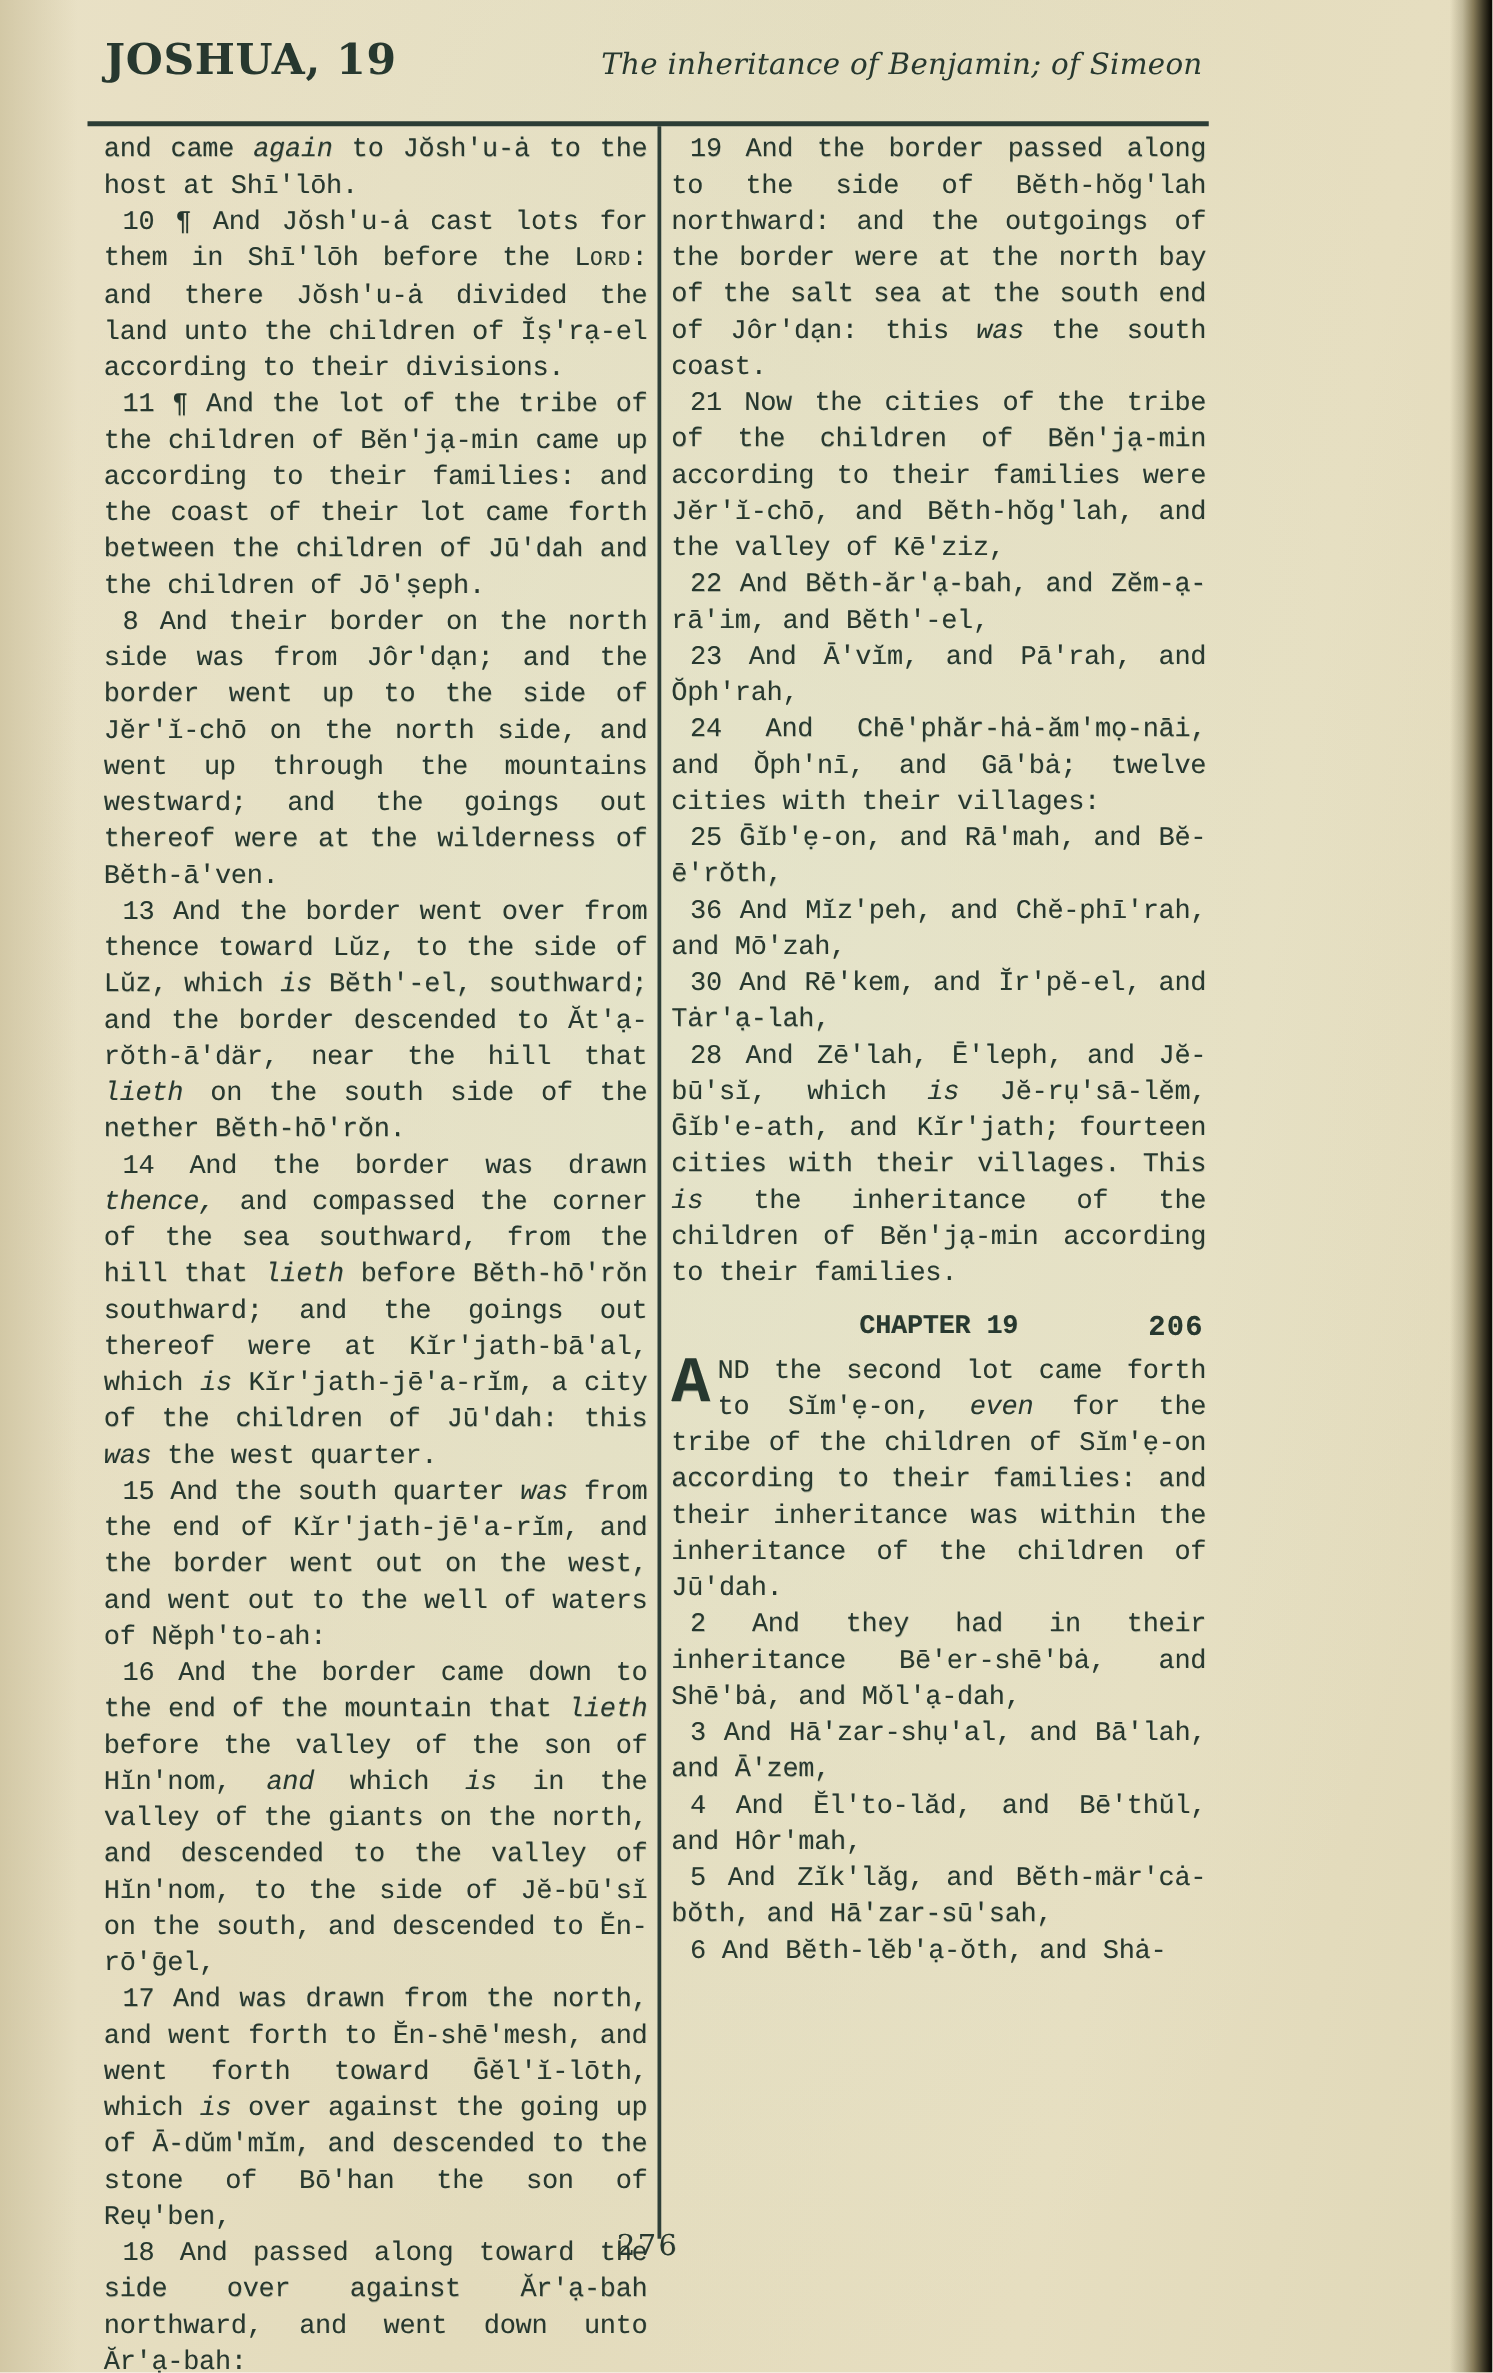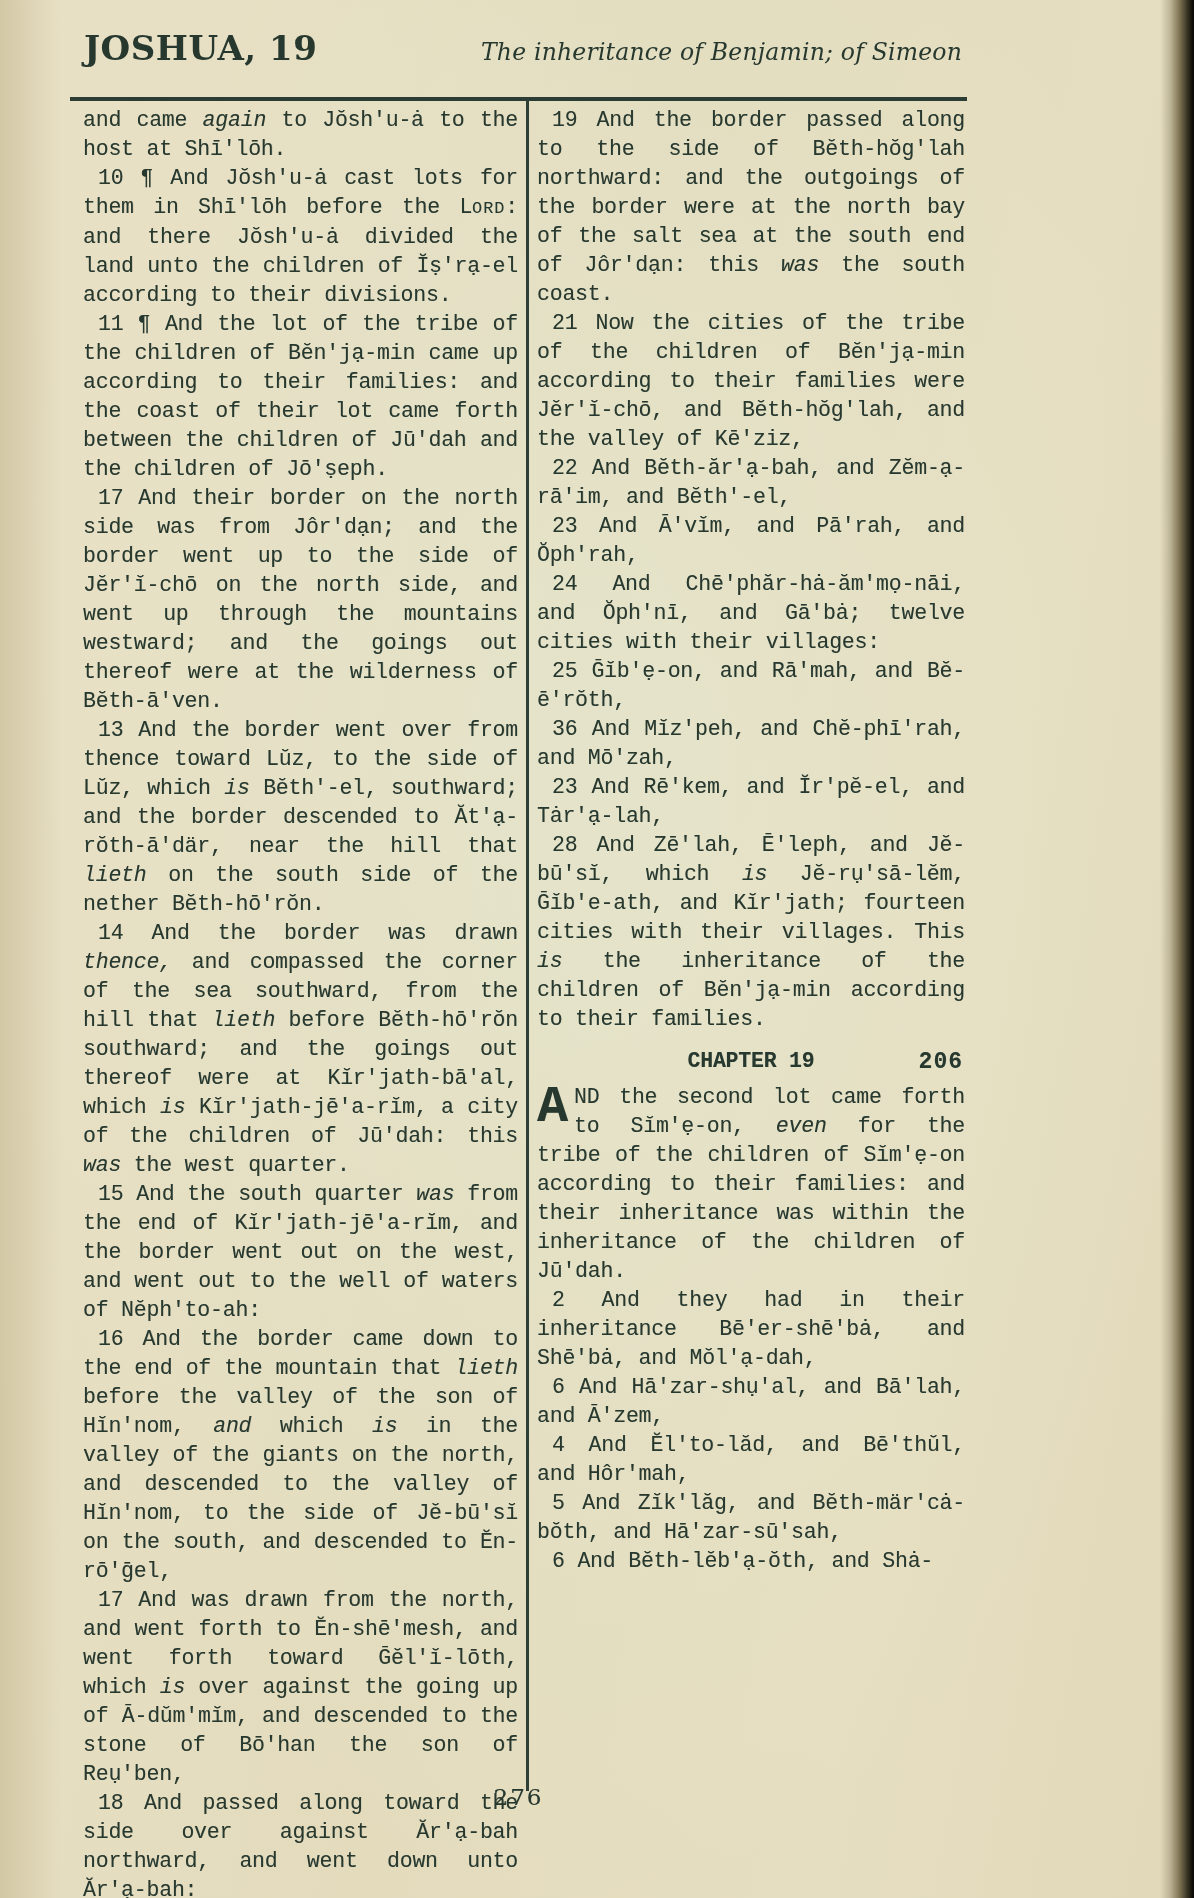--- a/index.html
+++ b/index.html
@@ -78,43 +78,43 @@
     <span class="rh-left">JOSHUA, 19</span>
     <span class="rh-right">The inheritance of Benjamin; of Simeon</span>
   </div>
 
   <div class="head-rule"></div>
 
   <div class="col col-left" id="col-left">
       <p class="cont">and came <i>again</i> to Jŏsh′u-ȧ to the host at Shī′lōh.</p>
       <p class="verse">10 ¶ And Jŏsh′u-ȧ cast lots for them in Shī′lōh before the L<span class="sc">ORD</span>: and there Jŏsh′u-ȧ divided the land unto the children of Ĭṣ′rạ-el according to their divisions.</p>
       <p class="verse">11 ¶ And the lot of the tribe of the children of Bĕn′jạ-min came up according to their families: and the coast of their lot came forth between the children of Jū′dah and the children of Jō′ṣeph.</p>
-      <p class="verse">17 And their border on the north side was from Jôr′dạn; and the border went up to the side of Jĕr′ĭ-chō on the north side, and went up through the mountains westward; and the goings out thereof were at the wilderness of Bĕth-ā′ven.</p>
+      <p class="verse">8 And their border on the north side was from Jôr′dạn; and the border went up to the side of Jĕr′ĭ-chō on the north side, and went up through the mountains westward; and the goings out thereof were at the wilderness of Bĕth-ā′ven.</p>
       <p class="verse">13 And the border went over from thence toward Lŭz, to the side of Lŭz, which <i>is</i> Bĕth′-el, southward; and the border descended to Ăt′ạ-rŏth-ā′där, near the hill that <i>lieth</i> on the south side of the nether Bĕth-hō′rŏn.</p>
       <p class="verse">14 And the border was drawn <i>thence,</i> and compassed the corner of the sea southward, from the hill that <i>lieth</i> before Bĕth-hō′rŏn southward; and the goings out thereof were at Kĭr′jath-bā′al, which <i>is</i> Kĭr′jath-jē′a-rĭm, a city of the children of Jū′dah: this <i>was</i> the west quarter.</p>
       <p class="verse">15 And the south quarter <i>was</i> from the end of Kĭr′jath-jē′a-rĭm, and the border went out on the west, and went out to the well of waters of Nĕph′to-ah:</p>
       <p class="verse">16 And the border came down to the end of the mountain that <i>lieth</i> before the valley of the son of Hĭn′nom, <i>and</i> which <i>is</i> in the valley of the giants on the north, and descended to the valley of Hĭn′nom, to the side of Jĕ-bū′sĭ on the south, and descended to Ĕn-rō′ḡel,</p>
       <p class="verse">17 And was drawn from the north, and went forth to Ĕn-shē′mesh, and went forth toward Ḡĕl′ĭ-lōth, which <i>is</i> over against the going up of Ā-dŭm′mĭm, and descended to the stone of Bō′han the son of Reụ′ben,</p>
       <p class="verse">18 And passed along toward the side over against Ăr′ạ-bah northward, and went down unto Ăr′ạ-bah:</p>
     </div>
   <div class="col-divider"></div>
   <div class="col col-right" id="col-right">
       <p class="verse">19 And the border passed along to the side of Bĕth-hŏg′lah northward: and the outgoings of the border were at the north bay of the salt sea at the south end of Jôr′dạn: this <i>was</i> the south coast.</p>
       <p class="verse">21 Now the cities of the tribe of the children of Bĕn′jạ-min according to their families were Jĕr′ĭ-chō, and Bĕth-hŏg′lah, and the valley of Kē′ziz,</p>
       <p class="verse">22 And Bĕth-ăr′ạ-bah, and Zĕm-ạ-rā′im, and Bĕth′-el,</p>
       <p class="verse">23 And Ā′vĭm, and Pā′rah, and Ŏph′rah,</p>
       <p class="verse">24 And Chē′phăr-hȧ-ăm′mọ-nāi, and Ŏph′nī, and Gā′bȧ; twelve cities with their villages:</p>
       <p class="verse">25 Ḡĭb′ẹ-on, and Rā′mah, and Bĕ-ē′rŏth,</p>
       <p class="verse">36 And Mĭz′peh, and Chĕ-phī′rah, and Mō′zah,</p>
-      <p class="verse">23 And Rē′kem, and Ĭr′pĕ-el, and Tȧr′ạ-lah,</p>
+      <p class="verse">30 And Rē′kem, and Ĭr′pĕ-el, and Tȧr′ạ-lah,</p>
       <p class="verse">28 And Zē′lah, Ē′leph, and Jĕ-bū′sĭ, which <i>is</i> Jĕ-rụ′sā-lĕm, Ḡĭb′e-ath, and Kĭr′jath; fourteen cities with their villages. This <i>is</i> the inheritance of the children of Bĕn′jạ-min according to their families.</p>
       <p class="chapter-heading"><span class="ch-title">CHAPTER 19</span><span class="ch-ref">206</span></p>
       <p class="dropcap">AND the second lot came forth to Sĭm′ẹ-on, <i>even</i> for the tribe of the children of Sĭm′ẹ-on according to their families: and their inheritance was within the inheritance of the children of Jū′dah.</p>
       <p class="verse">2 And they had in their inheritance Bē′er-shē′bȧ, and Shē′bȧ, and Mŏl′ạ-dah,</p>
-      <p class="verse">6 And Hā′zar-shụ′al, and Bā′lah, and Ā′zem,</p>
+      <p class="verse">3 And Hā′zar-shụ′al, and Bā′lah, and Ā′zem,</p>
       <p class="verse">4 And Ĕl′to-lăd, and Bē′thŭl, and Hôr′mah,</p>
       <p class="verse">5 And Zĭk′lăg, and Bĕth-mär′cȧ-bŏth, and Hā′zar-sū′sah,</p>
       <p class="verse">6 And Bĕth-lĕb′ạ-ŏth, and Shȧ-</p>
     </div>
 
   <div class="page-number">276</div>
 
   <div class="page-edge"></div>
 </div>
 

